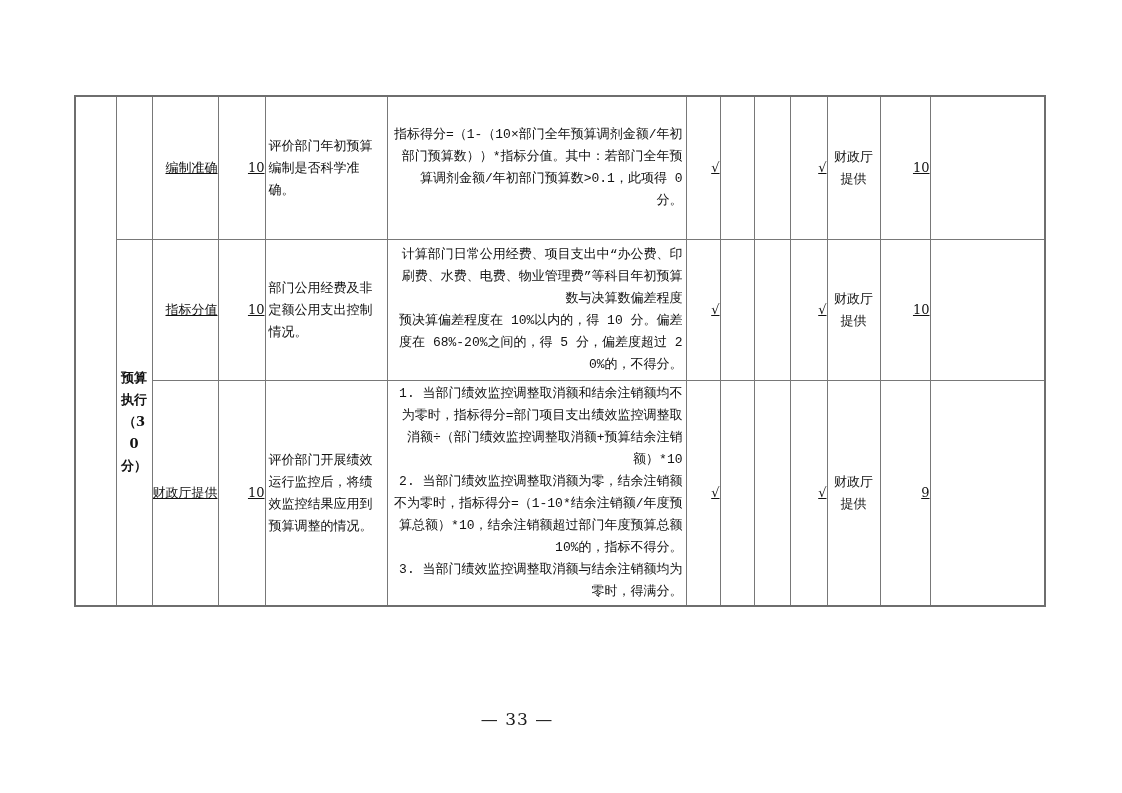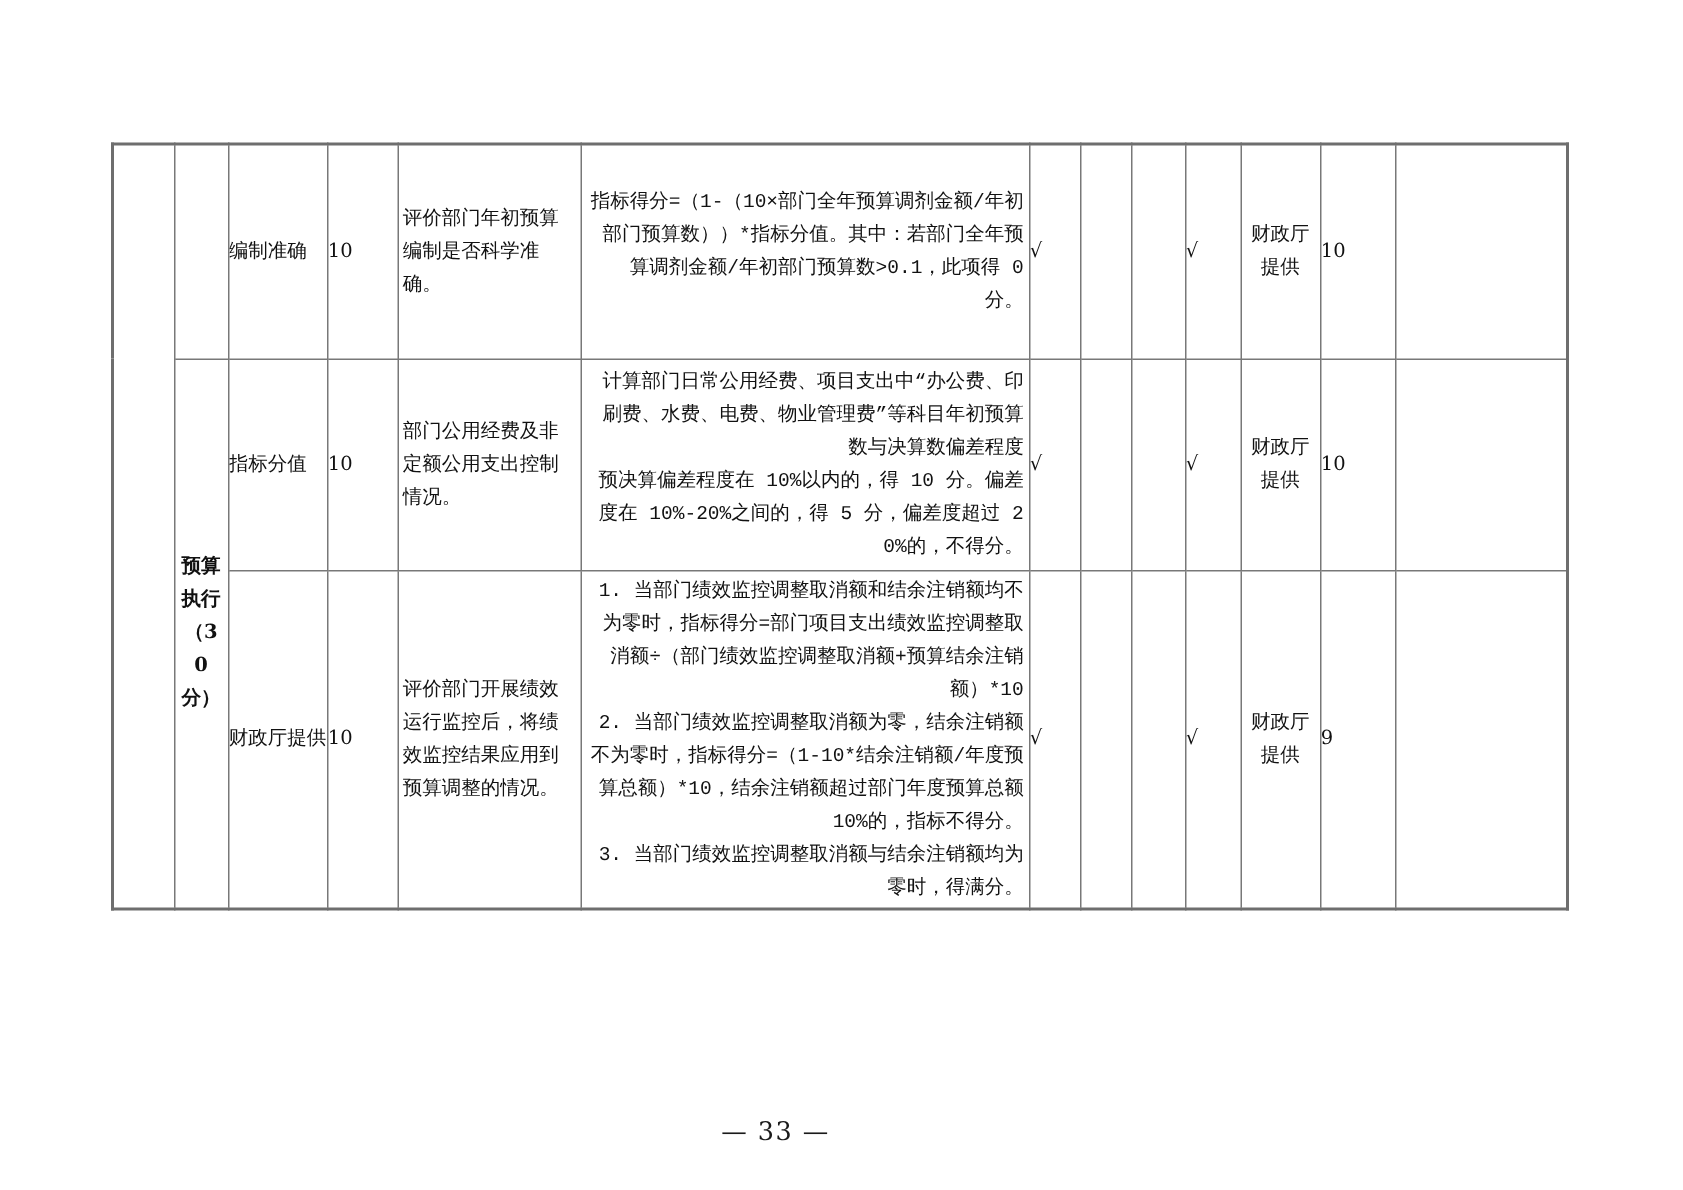--- a/index.html
+++ b/index.html
@@ -24,29 +24,29 @@
   }
   table.eval td {
     border: 1px solid #787878;
     font-size: 13px;
     line-height: 22px;
     vertical-align: middle;
     color: #111111;
     overflow: hidden;
     word-break: break-all;
   }
-  td.ctr { text-align: left; }
+  td.ctr { text-align: right; text-decoration: underline; }
   td.lft { text-align: left; padding: 2px 3px; }
   td.cat { text-align: center; padding: 2px 4px; font-weight: bold; }
   td.src { text-align: center; padding: 0 1px; }
   .para { text-align: right; font-family: Liberation Mono, monospace; }
   .footer {
     position: absolute;
     left: 0;
-    top: 745px;
+    top: 709px;
     width: 1034px;
     text-align: center;
     font-size: 17px;
     letter-spacing: 1px;
     color: #1a1a1a;
   }
 </style>
 </head>
 <body>
 
@@ -88,21 +88,21 @@
       <td class="ctr"></td>
     </tr>
 
     <tr style="height:141px;">
       <td class="cat" rowspan="2">预算执行（30分）</td>
       <td class="ctr">指标分值</td>
       <td class="ctr">10</td>
       <td class="lft">部门公用经费及非定额公用支出控制情况。</td>
       <td class="lft">
         <div class="para">计算部门日常公用经费、项目支出中“办公费、印刷费、水费、电费、物业管理费”等科目年初预算数与决算数偏差程度</div>
-        <div class="para">预决算偏差程度在 10%以内的，得 10 分。偏差度在 10%-20%之间的，得 5 分，偏差度超过 20%的，不得分。</div>
+        <div class="para">预决算偏差程度在 10%以内的，得 10 分。偏差度在 68%-20%之间的，得 5 分，偏差度超过 20%的，不得分。</div>
       </td>
       <td class="ctr">√</td>
       <td class="ctr"></td>
       <td class="ctr"></td>
       <td class="ctr">√</td>
       <td class="src">财政厅提供</td>
       <td class="ctr">10</td>
       <td class="ctr"></td>
     </tr>
 

